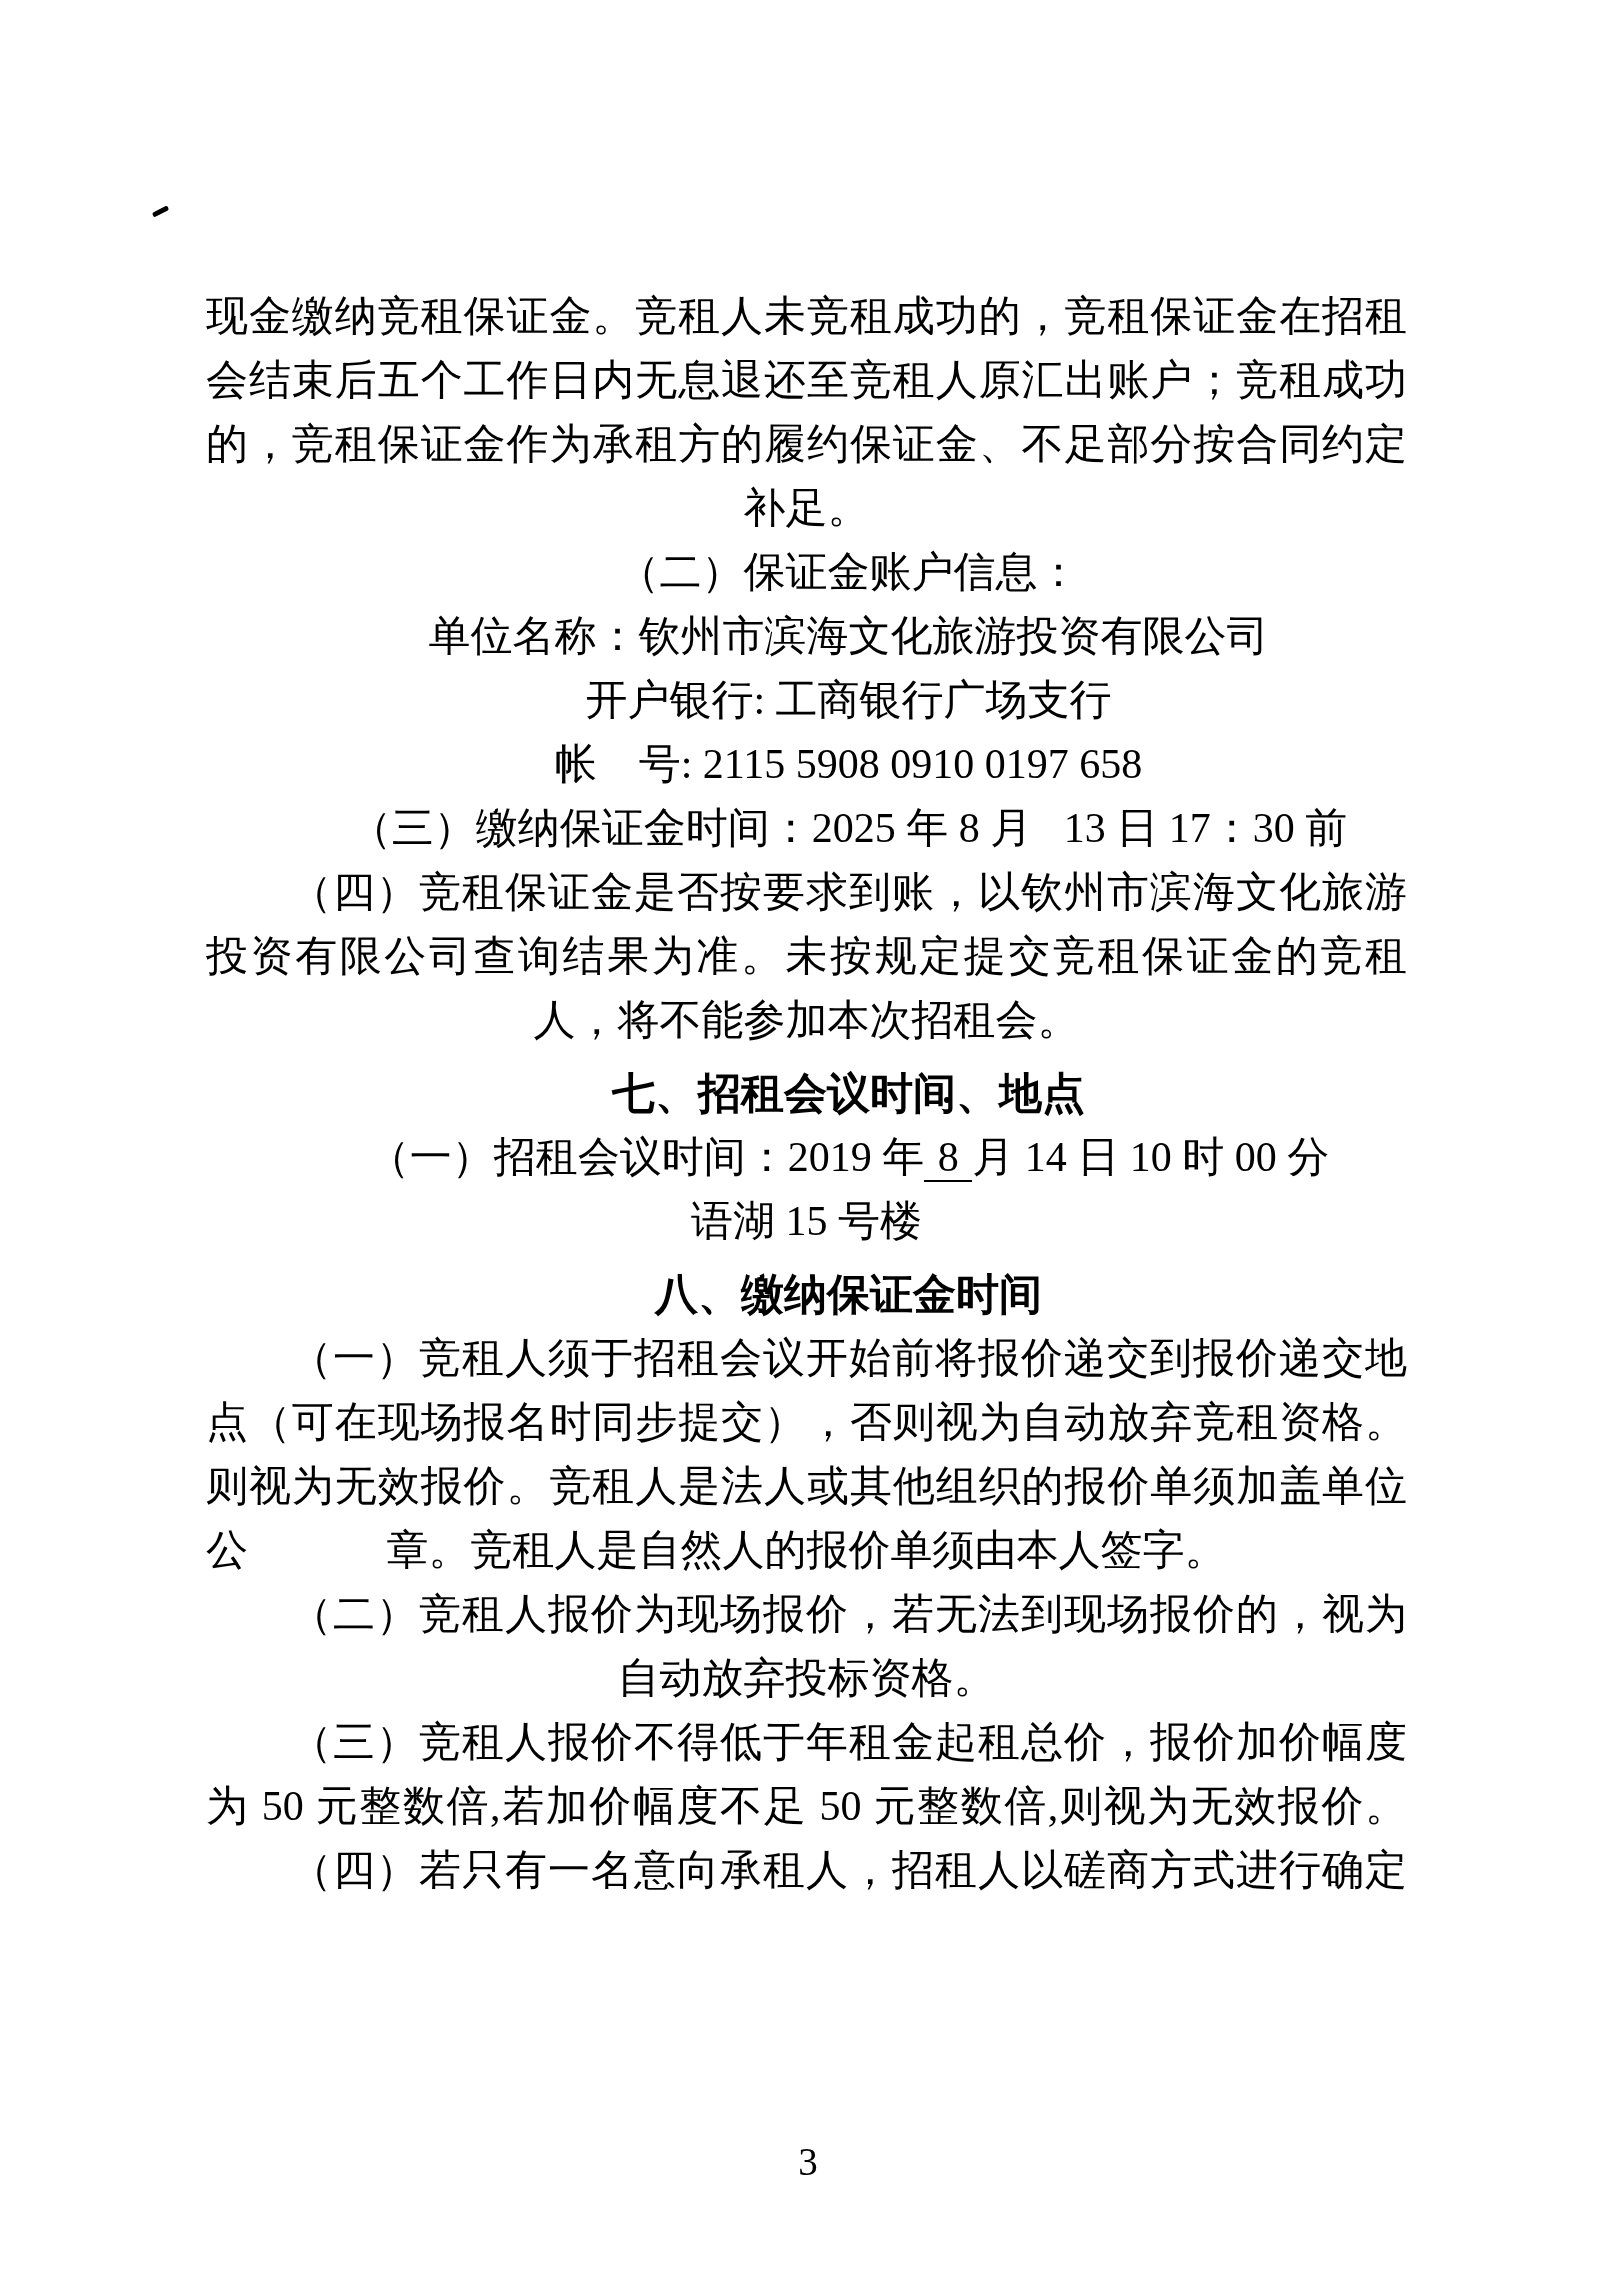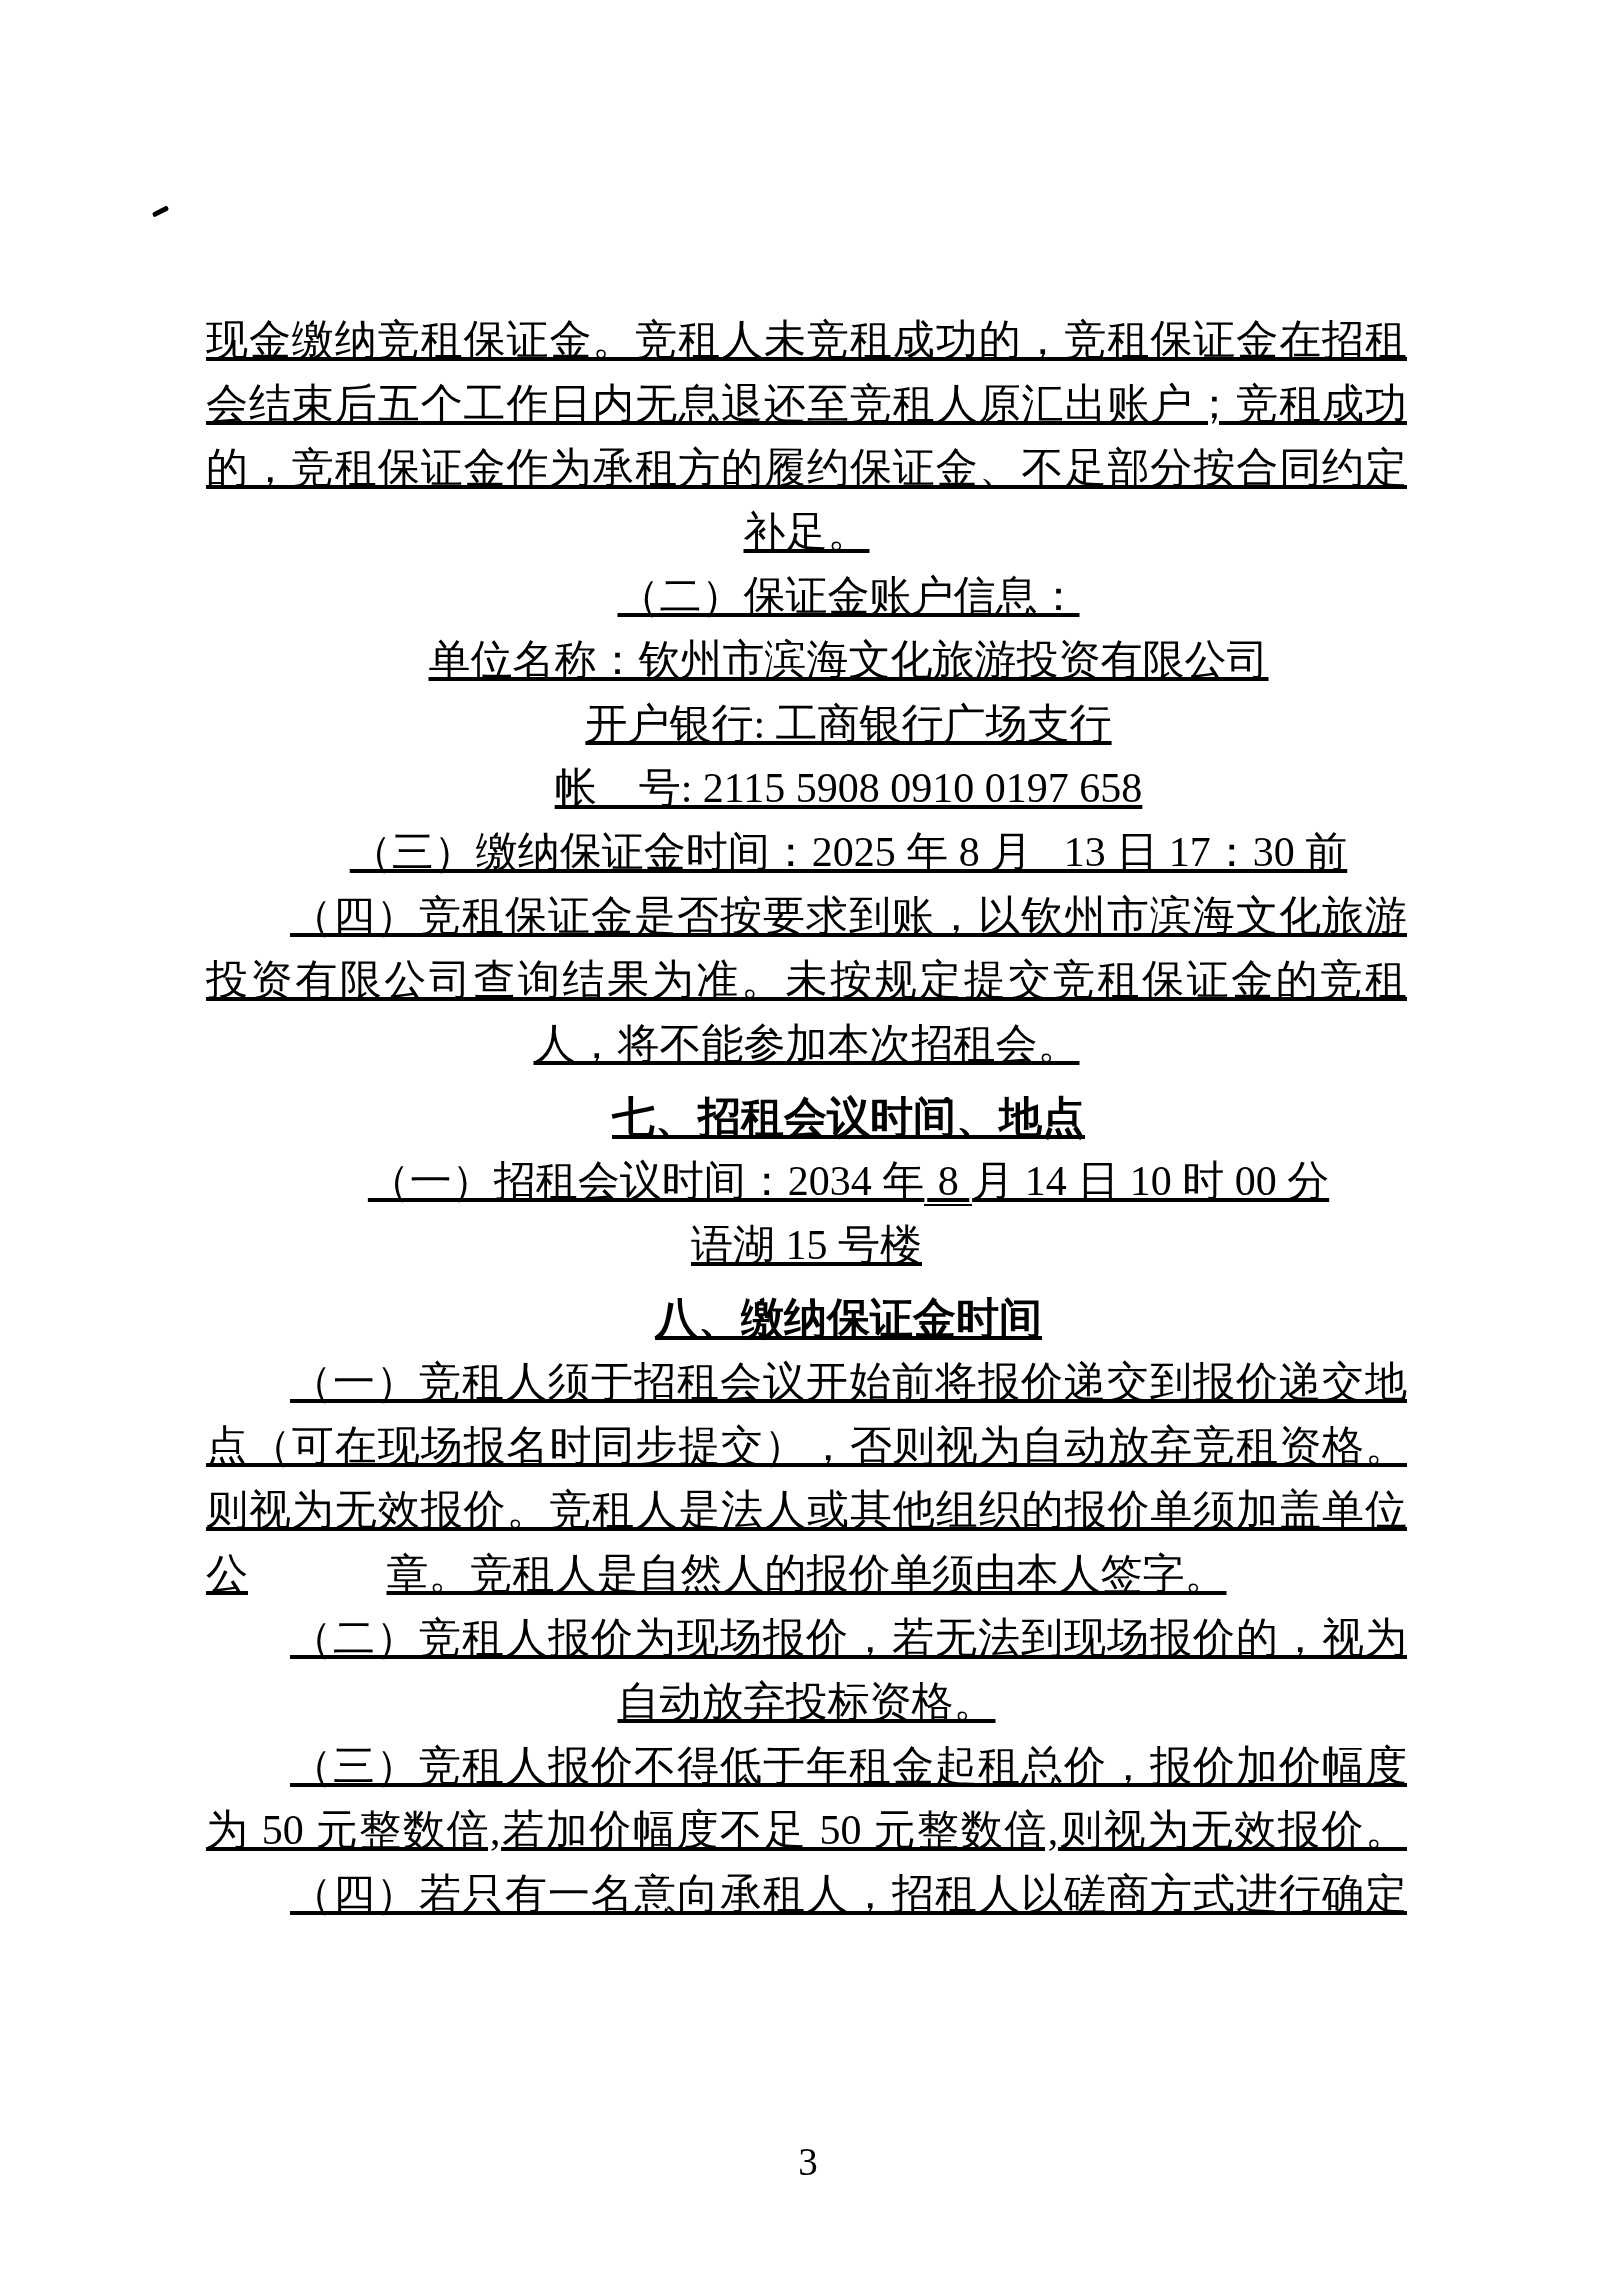--- a/index.html
+++ b/index.html
@@ -12,23 +12,22 @@
     width: 1616px;
     height: 2280px;
     background: #ffffff;
     color: #000000;
     font-family: "Liberation Serif", "DejaVu Serif", serif;
     overflow: hidden;
   }
   .content {
     position: absolute;
     left: 206px;
-    top: 308px;
+    top: 284px;
     width: 1201px;
-    text-decoration: underline;
   }
   .line {
     margin: 0;
     height: 64px;
     line-height: 64px;
     font-size: 42px;
     text-align: center;
   }
   .line.indent {
     text-indent: 84px;
@@ -91,21 +90,21 @@
       <p class="line"><span>补足。</span></p>
       <p class="line indent"><span>（二）保证金账户信息：</span></p>
       <p class="line indent"><span>单位名称：钦州市滨海文化旅游投资有限公司</span></p>
       <p class="line indent"><span>开户银行: 工商银行广场支行</span></p>
       <p class="line indent"><span>帐　号: 2115 5908 0910 0197 658</span></p>
       <p class="line indent"><span>（三）缴纳保证金时间：2025 年 8 月  13 日 17：30 前</span></p>
       <p class="line indent stretch"><span>（四）竞租保证金是否按要求到账，以钦州市滨海文化旅游</span></p>
       <p class="line stretch"><span>投资有限公司查询结果为准。未按规定提交竞租保证金的竞租</span></p>
       <p class="line"><span>人，将不能参加本次招租会。</span></p>
       <p class="line heading indent"><span>七、招租会议时间、地点</span></p>
-      <p class="line indent"><span>（一）招租会议时间：2034 年</span><span class="blank-underline">&nbsp;8&nbsp;</span><span>月 14 日 10 时 00 分</span></p>
+      <p class="line indent"><span>（一）招租会议时间：2019 年</span><span class="blank-underline">&nbsp;8&nbsp;</span><span>月 14 日 10 时 00 分</span></p>
       <p class="line"><span>语湖 15 号楼</span></p>
       <p class="line heading indent"><span>八、缴纳保证金时间</span></p>
       <p class="line indent stretch"><span>（一）竞租人须于招租会议开始前将报价递交到报价递交地</span></p>
       <p class="line stretch"><span>点（可在现场报名时同步提交），否则视为自动放弃竞租资格。</span></p>
       <p class="line stretch"><span>则视为无效报价。竞租人是法人或其他组织的报价单须加盖单位公</span></p>
       <p class="line"><span>章。竞租人是自然人的报价单须由本人签字。</span></p>
       <p class="line indent stretch"><span>（二）竞租人报价为现场报价，若无法到现场报价的，视为</span></p>
       <p class="line"><span>自动放弃投标资格。</span></p>
       <p class="line indent stretch"><span>（三）竞租人报价不得低于年租金起租总价，报价加价幅度</span></p>
       <p class="line stretch"><span>为 50 元整数倍,若加价幅度不足 50 元整数倍,则视为无效报价。</span></p>

